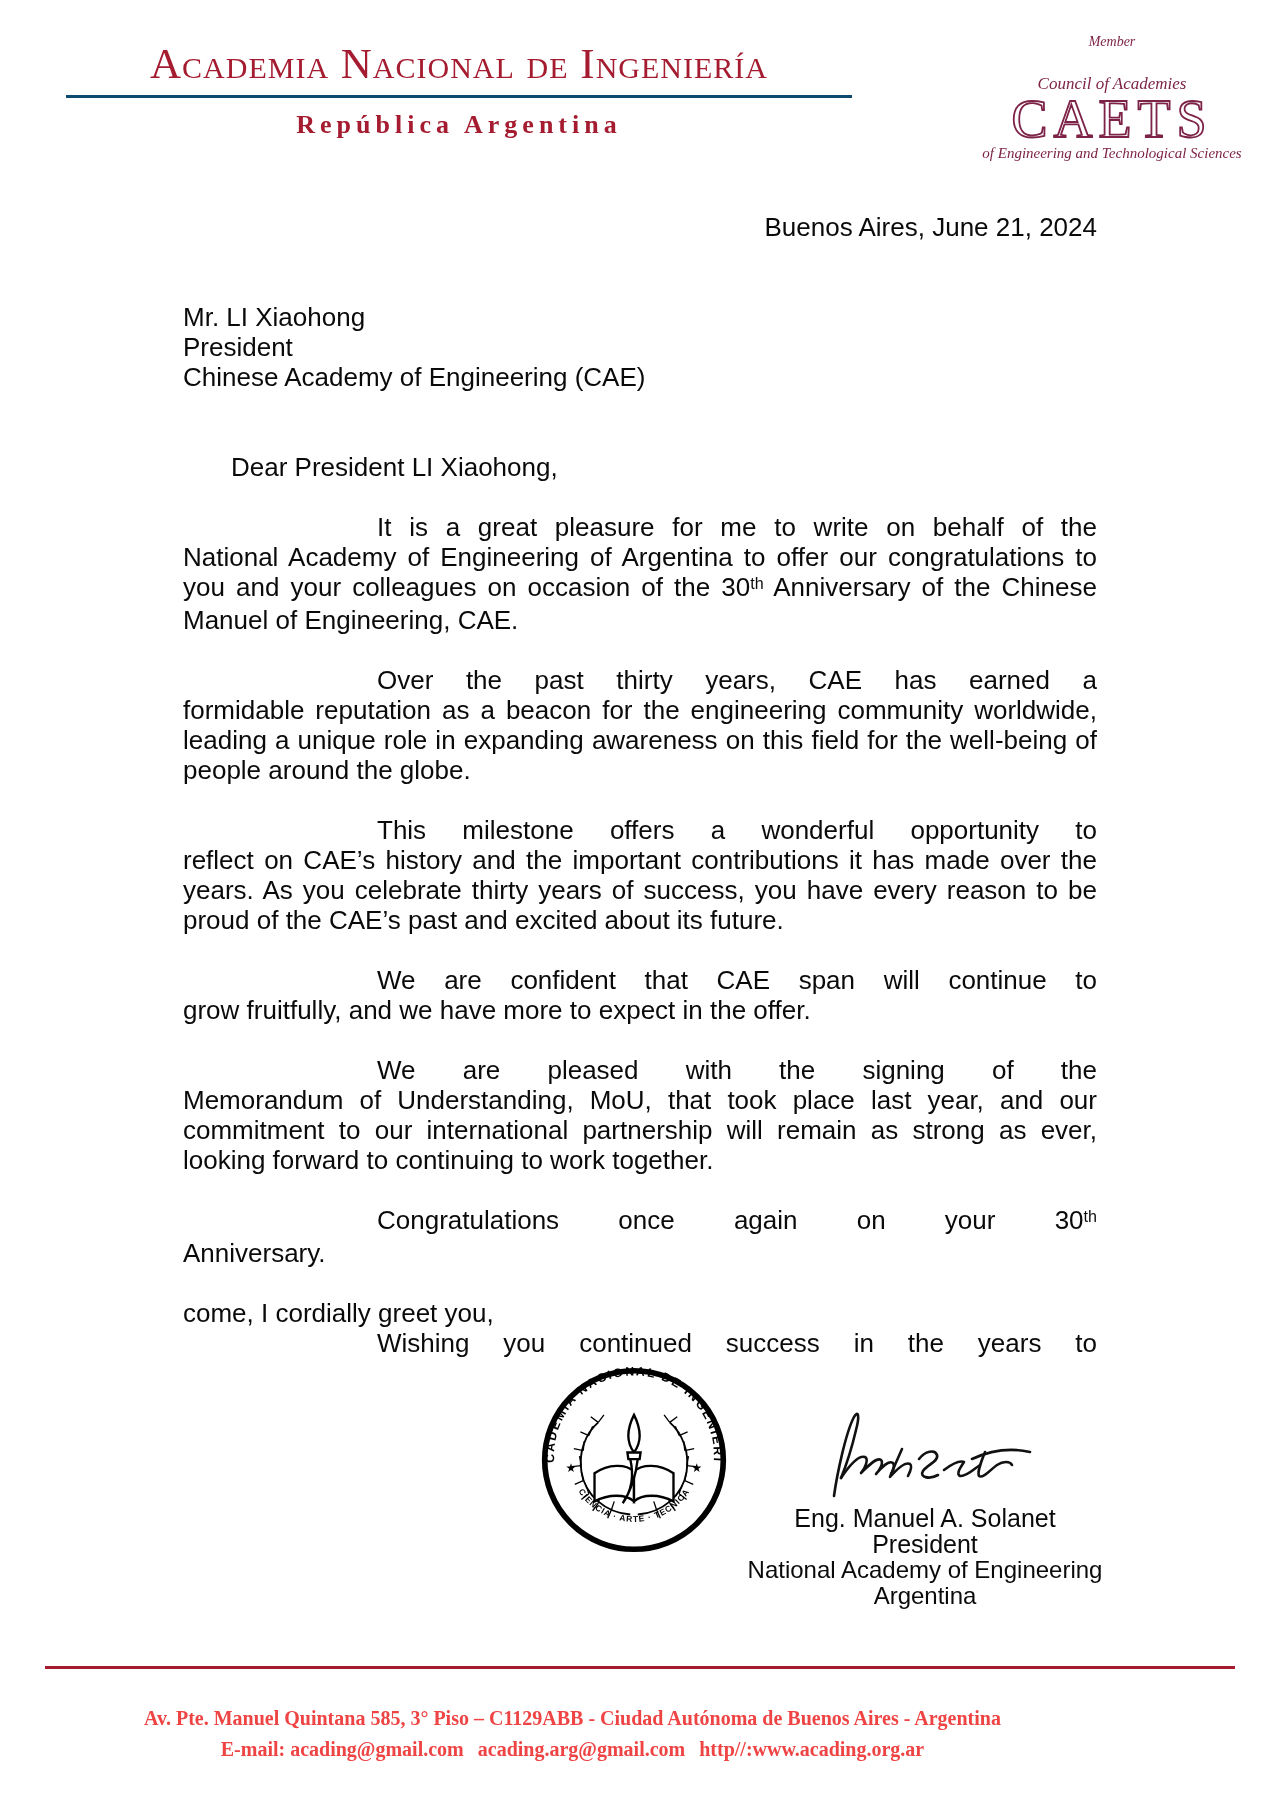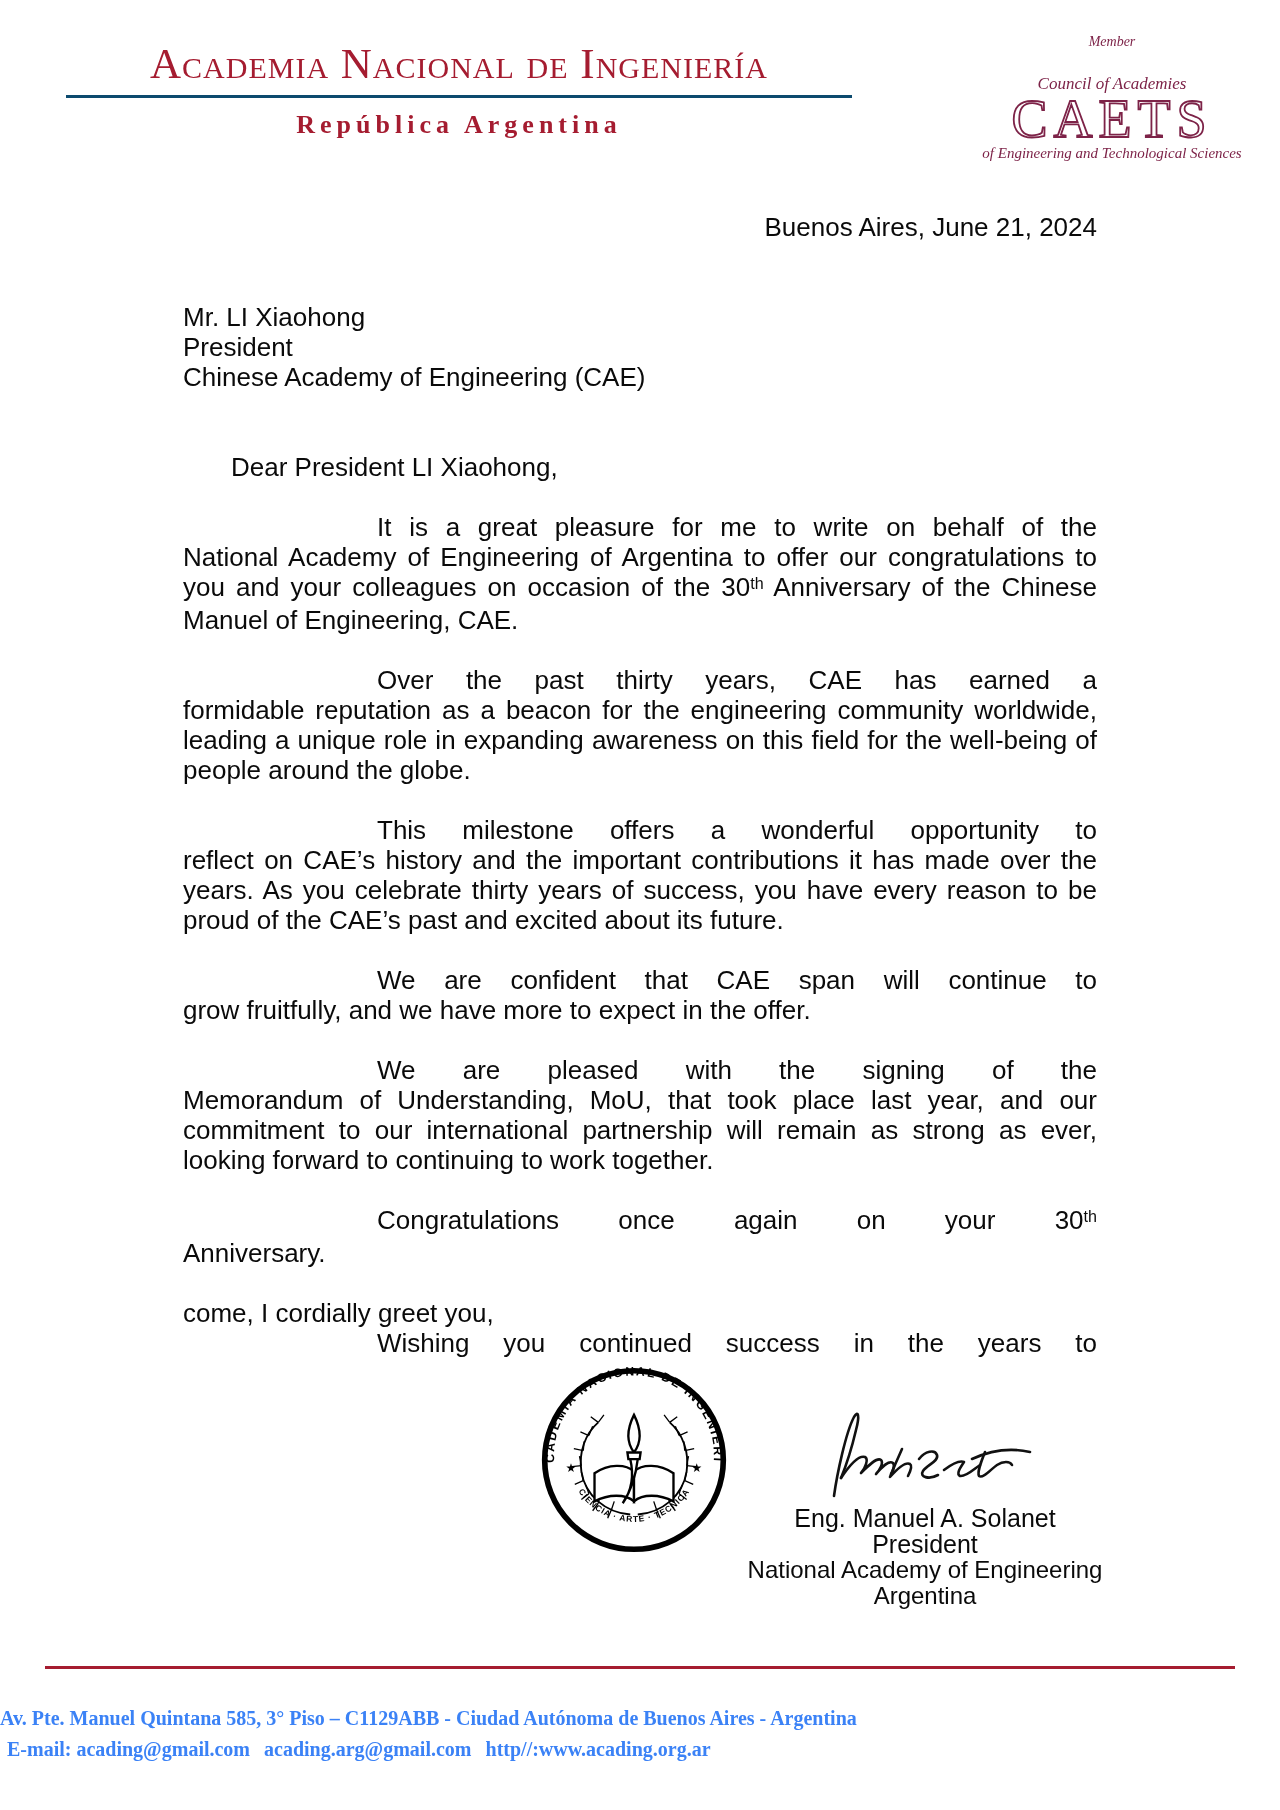--- a/index.html
+++ b/index.html
@@ -62,23 +62,23 @@
   .signatory {
     position:absolute; left:740px; top:1505px; width:370px; text-align:center;
     font-weight:normal; font-size:25px; line-height:26px;
   }
   .signatory .org-line { font-size:24px; }
 
   
   .footer-rule { position:absolute; left:45px; top:1666px; width:1190px; height:0;
     border-top:3px solid #a51c30; }
   .footer {
-    position:absolute; left:0; top:1703px; width:1145px; 
+    position:absolute; left:0; top:1703px; width:1145px; text-align:center;
     font-family:"Liberation Serif", serif; font-weight:bold;
-    font-size:20px; line-height:31px; color:#3b82f6;
+    font-size:20px; line-height:31px; color:#ef4444;
   }
   .footer .contact-item { display:inline-block; margin:0 7px; }
 </style>
 </head>
 <body>
 
 <div class="page">
 
   <div class="letterhead-left">
     <div class="academy-title">Academia Nacional de Ingeniería</div>

